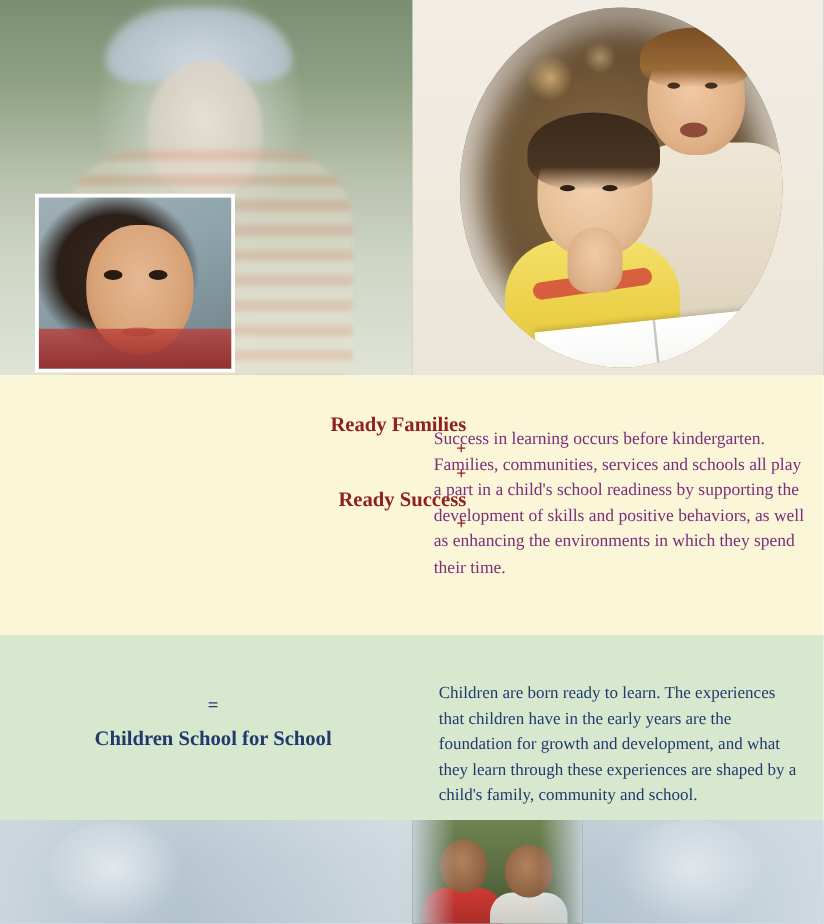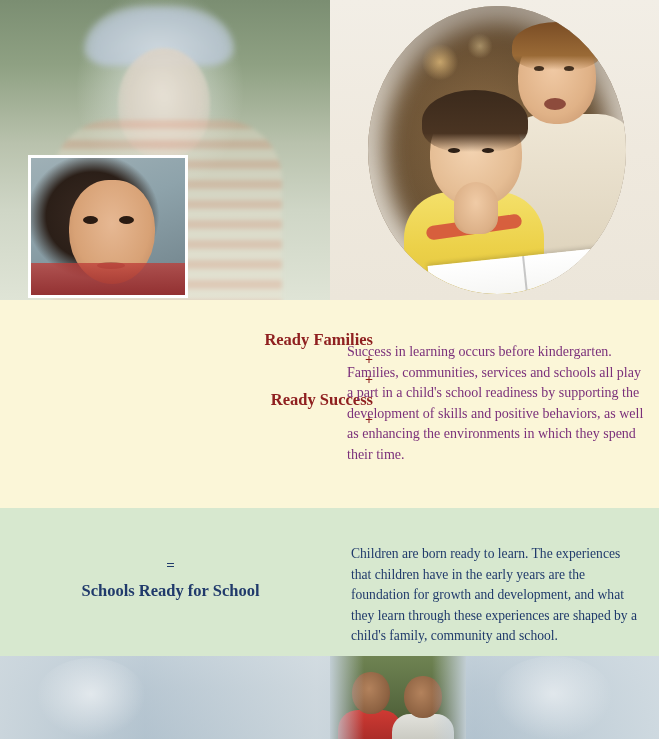--- a/index.html
+++ b/index.html
@@ -448,21 +448,21 @@
 
     <div class="right-col">
       <p>Success in learning occurs before kindergarten. Families, communities, services and schools all play a part in a child's school readiness by supporting the development of skills and positive behaviors, as well as enhancing the environments in which they spend their time.</p>
     </div>
   </div>
 
   <div class="band-green">
 
     <div class="green-left">
       <div class="eq-sign">=</div>
-      <div class="green-result">Schools Ready for School</div>
+      <div class="green-result">Children School for School</div>
     </div>
 
     <div class="green-right">
       <p>Children are born ready to learn.  The experiences that children have in the early years are the foundation for growth and development, and what they learn through these experiences are shaped by a child's family, community and school.</p>
     </div>
   </div>
 
   <div class="footer-band">
     <div class="fb-wash"></div>
     <div class="fb-ghost-l"></div>

